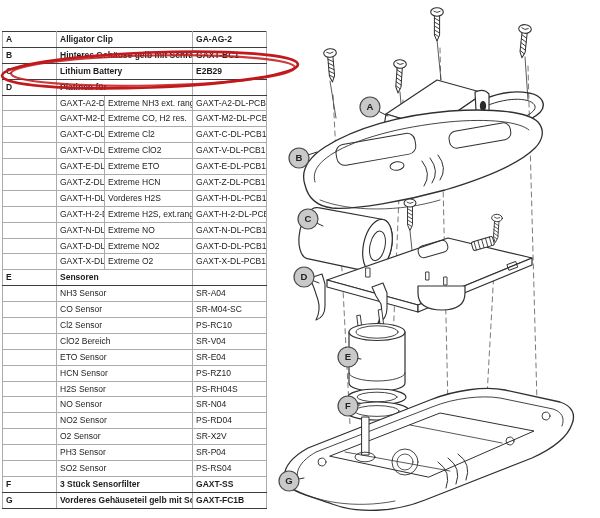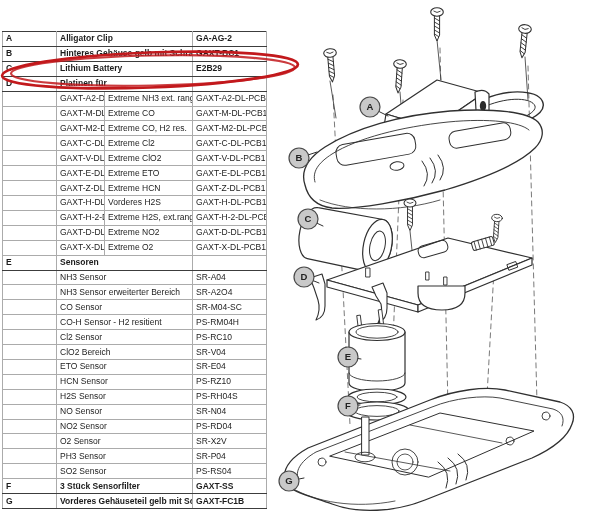--- a/index.html
+++ b/index.html
@@ -58,26 +58,20 @@
           <td class="part"></td>
         </tr>
         <tr>
           <td class="letter"></td>
           <td class="code">GAXT-A2-DL</td>
           <td class="desc">Extreme NH3 ext. range</td>
           <td class="part">GAXT-A2-DL-PCB1</td>
         </tr>
         <tr>
           <td class="letter"></td>
-          <td class="code">GAXT-M-DL</td>
-          <td class="desc">Extreme CO</td>
-          <td class="part">GAXT-M-DL-PCB1</td>
-        </tr>
-        <tr>
-          <td class="letter"></td>
           <td class="code">GAXT-M2-DL</td>
           <td class="desc">Extreme CO, H2 res.</td>
           <td class="part">GAXT-M2-DL-PCB1</td>
         </tr>
         <tr>
           <td class="letter"></td>
           <td class="code">GAXT-C-DL</td>
           <td class="desc">Extreme Cl2</td>
           <td class="part">GAXT-C-DL-PCB1</td>
         </tr>
@@ -106,20 +100,26 @@
           <td class="part">GAXT-H-DL-PCB1</td>
         </tr>
         <tr>
           <td class="letter"></td>
           <td class="code">GAXT-H-2-DL</td>
           <td class="desc">Extreme H2S, ext.range</td>
           <td class="part">GAXT-H-2-DL-PCB1</td>
         </tr>
         <tr>
           <td class="letter"></td>
+          <td class="code">GAXT-N-DL</td>
+          <td class="desc">Extreme NO</td>
+          <td class="part">GAXT-N-DL-PCB1</td>
+        </tr>
+        <tr>
+          <td class="letter"></td>
           <td class="code">GAXT-D-DL</td>
           <td class="desc">Extreme NO2</td>
           <td class="part">GAXT-D-DL-PCB1</td>
         </tr>
         <tr>
           <td class="letter"></td>
           <td class="code">GAXT-X-DL</td>
           <td class="desc">Extreme O2</td>
           <td class="part">GAXT-X-DL-PCB1</td>
         </tr>
@@ -128,32 +128,22 @@
           <td class="name" colspan="2">Sensoren</td>
           <td class="part"></td>
         </tr>
         <tr>
           <td class="letter"></td>
           <td class="name" colspan="2">NH3 Sensor</td>
           <td class="part">SR-A04</td>
         </tr>
         <tr>
           <td class="letter"></td>
-          <td class="name" colspan="2">NH3 Sensor erweiterter Bereich</td>
-          <td class="part">SR-A2O4</td>
-        </tr>
-        <tr>
-          <td class="letter"></td>
           <td class="name" colspan="2">CO Sensor</td>
           <td class="part">SR-M04-SC</td>
-        </tr>
-        <tr>
-          <td class="letter"></td>
-          <td class="name" colspan="2">CO-H Sensor - H2 resitient</td>
-          <td class="part">PS-RM04H</td>
         </tr>
         <tr>
           <td class="letter"></td>
           <td class="name" colspan="2">Cl2 Sensor</td>
           <td class="part">PS-RC10</td>
         </tr>
         <tr>
           <td class="letter"></td>
           <td class="name" colspan="2">ClO2 Bereich</td>
           <td class="part">SR-V04</td>

